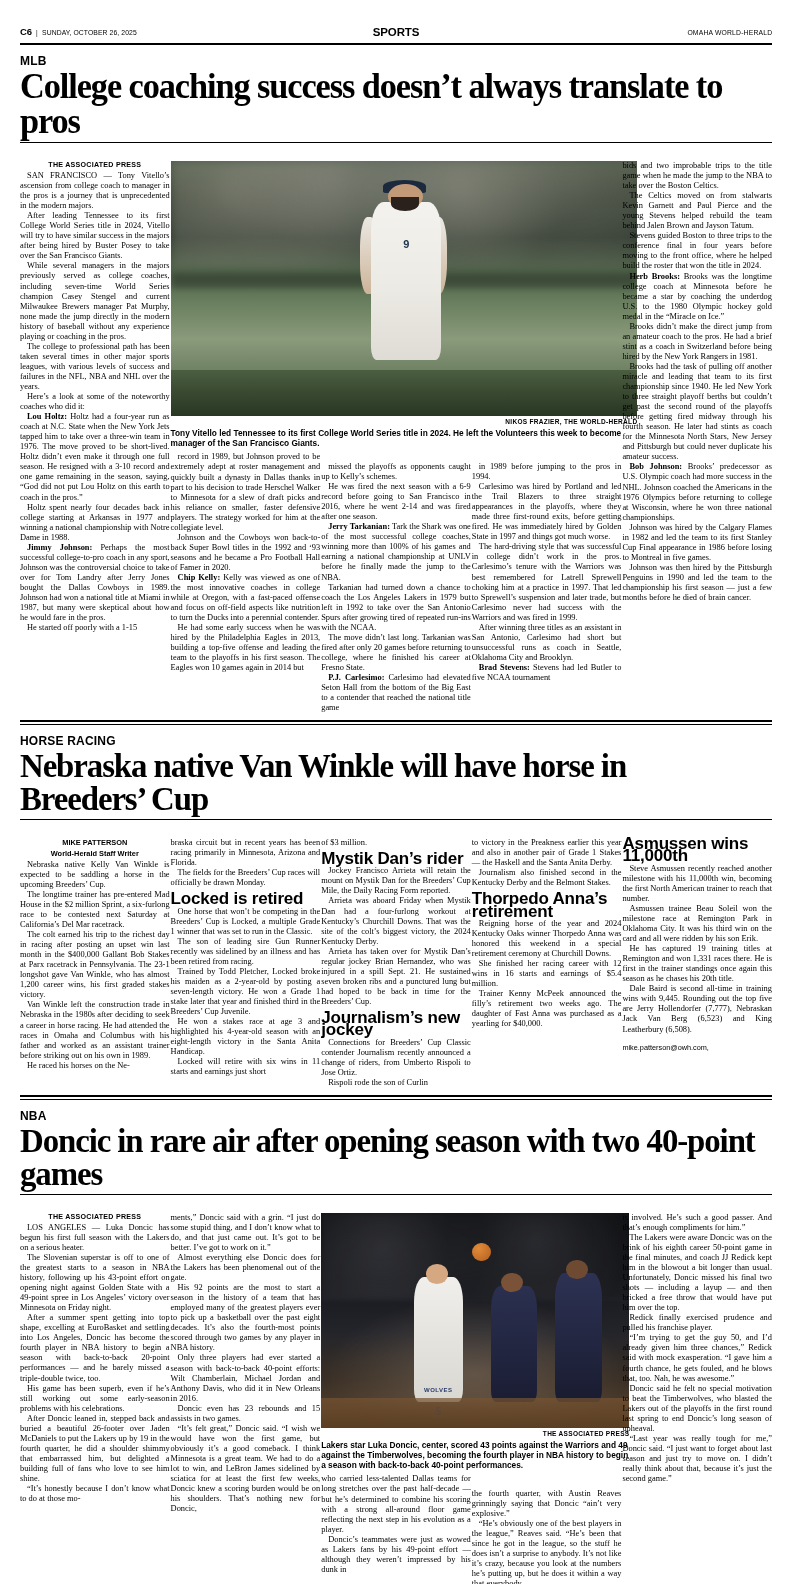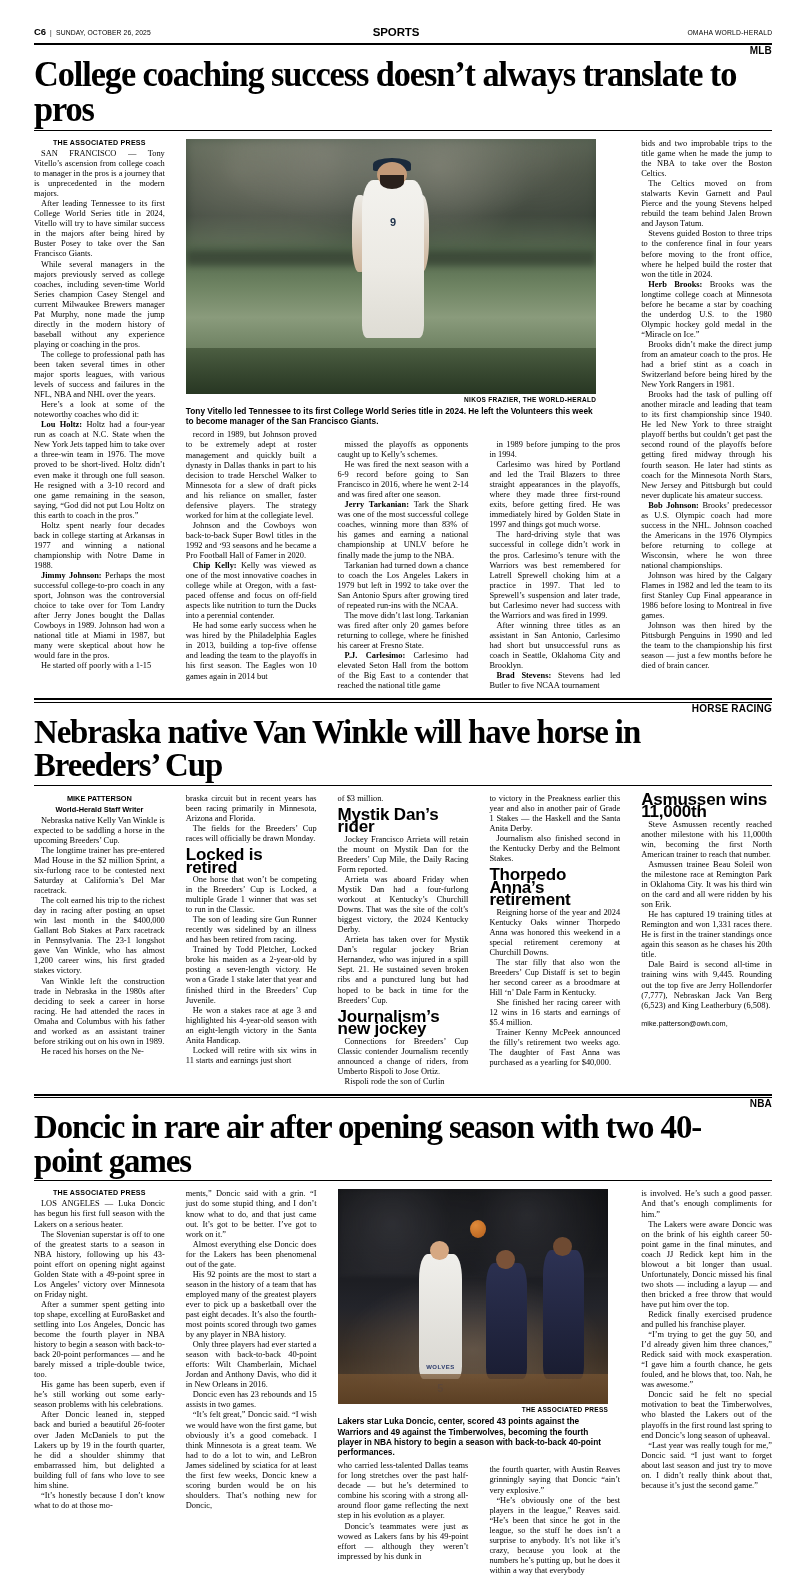--- a/index.html
+++ b/index.html
@@ -9,21 +9,21 @@
     height: 1584px;
     background: #ffffff;
     font-family: "Liberation Serif", serif;
     color: #000;
     overflow: hidden;
   }
 
   .page {
     width: 792px;
     height: 1220px;
-    padding: 26px 20px 10px 34px;
+    padding: 26px 20px 10px 20px;
     position: relative;
   }
 
   
   .masthead {
     display: flex;
     align-items: baseline;
     justify-content: space-between;
     font-family: "Liberation Sans", sans-serif;
     padding-bottom: 4px;
@@ -55,43 +55,43 @@
     transform: scaleX(0.92);
     transform-origin: right center;
   }
   .rule-heavy { border-top: 2.2px solid #000; margin-top: 2px; }
   .rule-thin  { border-top: 0.8px solid #000; }
 
   
   .kicker {
     font-family: "Liberation Sans", sans-serif;
     font-weight: bold;
-    font-size: 10px;
+    font-size: 12px;
     letter-spacing: 0.2px;
+    margin-top: 9px;
     margin-bottom: 1px;
-    text-align: right;
   }
   h1.headline {
     font-family: "Liberation Serif", serif;
     font-weight: bold;
     line-height: 1.0;
     letter-spacing: -1.1px;
     margin-bottom: 3px;
     transform: scaleX(0.98);
     transform-origin: left center;
   }
   h1.hl-mlb   { font-size: 35px; }
   h1.hl-horse { font-size: 33.5px; }
   h1.hl-nba   { font-size: 33.5px; }
 
   
   .cols {
     display: grid;
-    column-gap: 21px;
-    margin-top: 8px;
+    column-gap: 1px;
+    margin-top: 18px;
   }
   .cols-5 { grid-template-columns: repeat(5, 1fr); }
 
   .col { position: relative; }
 
   
   .byline {
     font-family: "Liberation Sans", sans-serif;
     font-weight: bold;
     font-size: 7.1px;
@@ -370,21 +370,21 @@
       <p class="bt">record in 1989, but Johnson proved to be extremely adept at roster management and quickly built a dynasty in Dallas thanks in part to his decision to trade Herschel Walker to Minnesota for a slew of draft picks and his reliance on smaller, faster defensive players. The strategy worked for him at the collegiate level.</p>
       <p class="bt">Johnson and the Cowboys won back-to-back Super Bowl titles in the 1992 and ‘93 seasons and he became a Pro Football Hall of Famer in 2020.</p>
       <p class="bt"><b>Chip Kelly:</b><span> Kelly was viewed as one of the most innovative coaches in college while at Oregon, with a fast-paced offense and focus on off-field aspects like nutrition to turn the Ducks into a perennial contender.</span></p>
       <p class="bt">He had some early success when he was hired by the Philadelphia Eagles in 2013, building a top-five offense and leading the team to the playoffs in his first season. The Eagles won 10 games again in 2014 but</p>
     </div>
 
     <div class="col">
       <div style="height:301px;"></div>
       <p class="bt">missed the playoffs as opponents caught up to Kelly’s schemes.</p>
       <p class="bt">He was fired the next season with a 6-9 record before going to San Francisco in 2016, where he went 2-14 and was fired after one season.</p>
-      <p class="bt"><b>Jerry Tarkanian:</b><span> Tark the Shark was one of the most successful college coaches, winning more than 83% of his games and earning a national championship at UNLV before he finally made the jump to the NBA.</span></p>
+      <p class="bt"><b>Jerry Tarkanian:</b><span> Tark the Shark was one of the most successful college coaches, winning more than 100% of his games and earning a national championship at UNLV before he finally made the jump to the NBA.</span></p>
       <p class="bt">Tarkanian had turned down a chance to coach the Los Angeles Lakers in 1979 but left in 1992 to take over the San Antonio Spurs after growing tired of repeated run-ins with the NCAA.</p>
       <p class="bt">The move didn’t last long. Tarkanian was fired after only 20 games before returning to college, where he finished his career at Fresno State.</p>
       <p class="bt"><b>P.J. Carlesimo:</b><span> Carlesimo had elevated Seton Hall from the bottom of the Big East to a contender that reached the national title game</span></p>
     </div>
 
     <div class="col">
       <div style="height:301px;"></div>
       <p class="bt">in 1989 before jumping to the pros in 1994.</p>
       <p class="bt">Carlesimo was hired by Portland and led the Trail Blazers to three straight appearances in the playoffs, where they made three first-round exits, before getting fired. He was immediately hired by Golden State in 1997 and things got much worse.</p>
       <p class="bt">The hard-driving style that was successful in college didn’t work in the pros. Carlesimo’s tenure with the Warriors was best remembered for Latrell Sprewell choking him at a practice in 1997. That led to Sprewell’s suspension and later trade, but Carlesimo never had success with the Warriors and was fired in 1999.</p>
@@ -446,21 +446,20 @@
       <div class="subhead">Journalism’s new jockey</div>
       <p class="bt">Connections for Breeders’ Cup Classic contender Journalism recently announced a change of riders, from Umberto Rispoli to Jose Ortiz.</p>
       <p class="bt">Rispoli rode the son of Curlin</p>
     </div>
 
     <div class="col">
       <p class="bt" style="text-indent:0">to victory in the Preakness earlier this year and also in another pair of Grade 1 Stakes — the Haskell and the Santa Anita Derby.</p>
       <p class="bt">Journalism also finished second in the Kentucky Derby and the Belmont Stakes.</p>
       <div class="subhead">Thorpedo Anna’s retirement</div>
       <p class="bt">Reigning horse of the year and 2024 Kentucky Oaks winner Thorpedo Anna was honored this weekend in a special retirement ceremony at Churchill Downs.</p>
-      <p class="bt">The star filly that also won the Breeders’ Cup Distaff is set to begin her second career as a broodmare at Hill ‘n’ Dale Farm in Kentucky.</p>
       <p class="bt">She finished her racing career with 12 wins in 16 starts and earnings of $5.4 million.</p>
       <p class="bt">Trainer Kenny McPeek announced the filly’s retirement two weeks ago. The daughter of Fast Anna was purchased as a yearling for $40,000.</p>
     </div>
 
     <div class="col">
       <div class="subhead" style="margin-top:0">Asmussen wins 11,000th</div>
       <p class="bt">Steve Asmussen recently reached another milestone with his 11,000th win, becoming the first North American trainer to reach that number.</p>
       <p class="bt">Asmussen trainee Beau Soleil won the milestone race at Remington Park in Oklahoma City. It was his third win on the card and all were ridden by his son Erik.</p>
       <p class="bt">He has captured 19 training titles at Remington and won 1,331 races there. He is first in the trainer standings once again this season as he chases his 20th title.</p>
       <p class="bt">Dale Baird is second all-time in training wins with 9,445. Rounding out the top five are Jerry Hollendorfer (7,777), Nebraskan Jack Van Berg (6,523) and King Leatherbury (6,508).</p>

